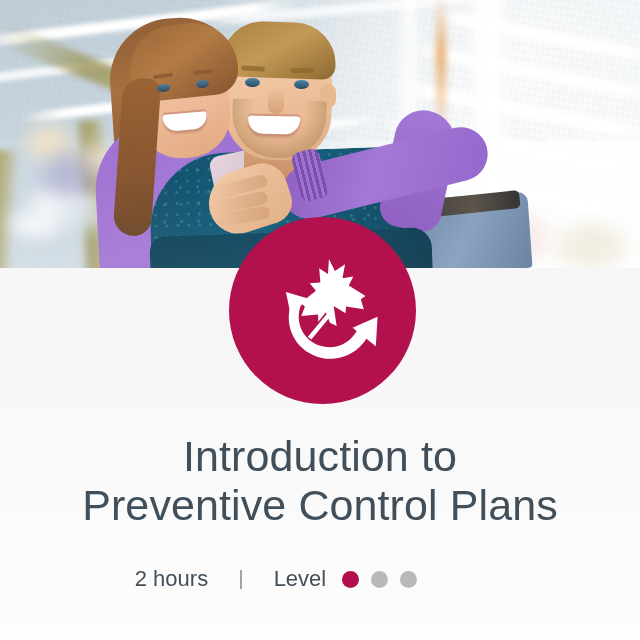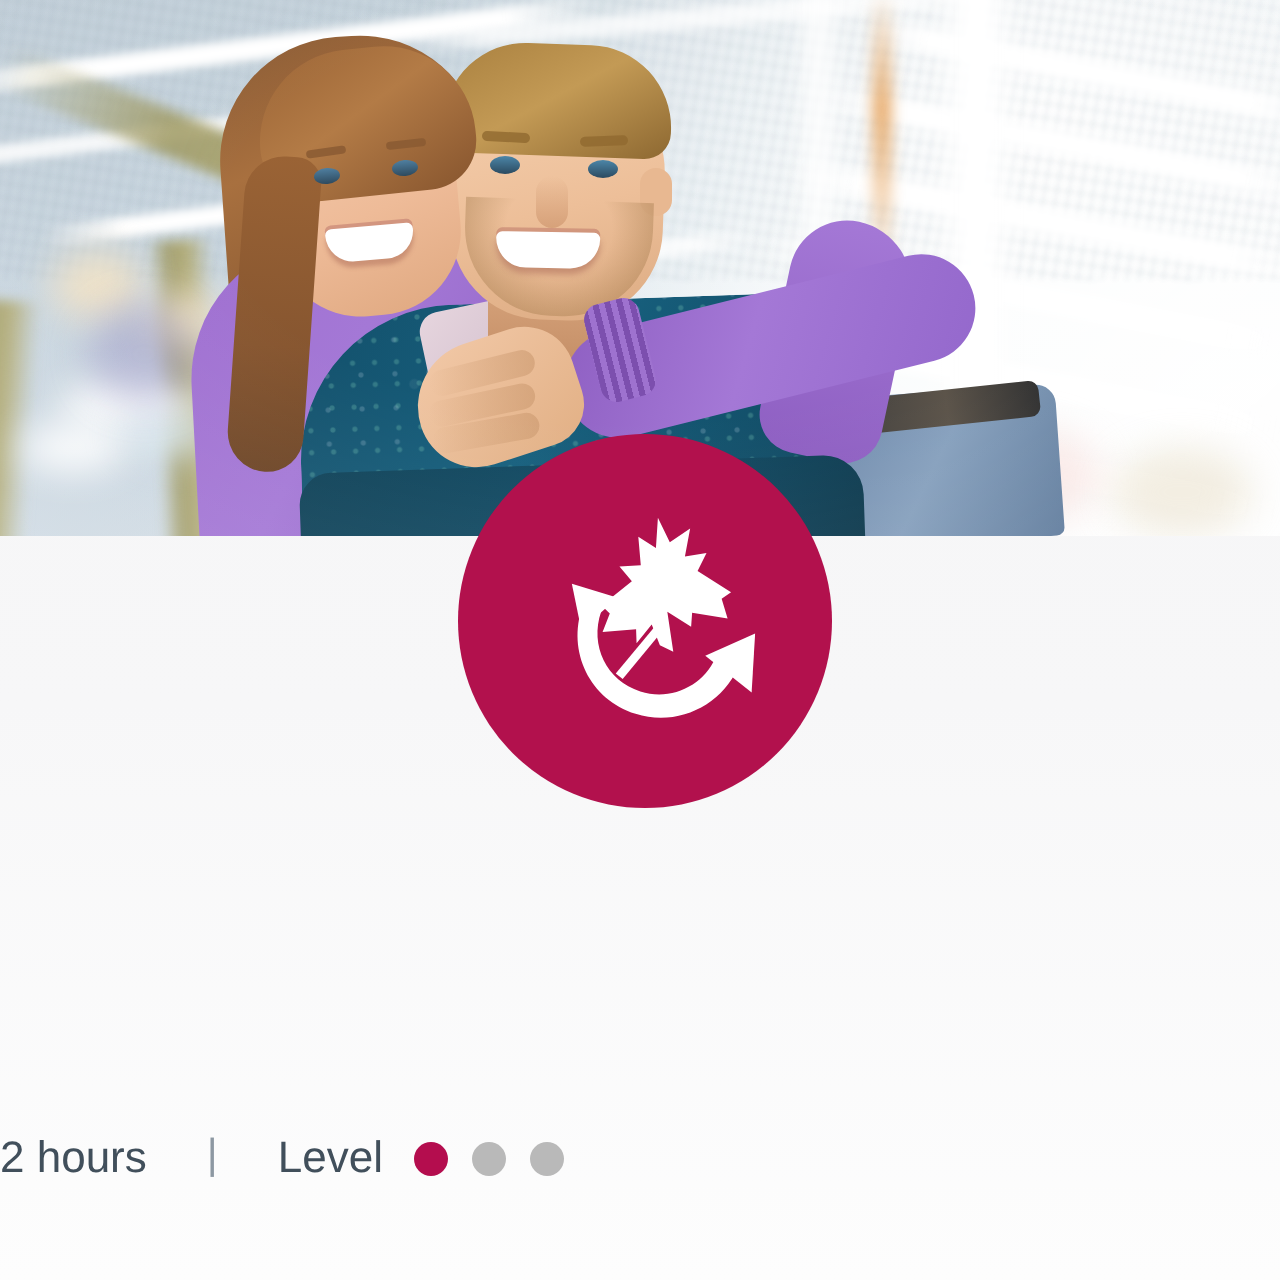--- a/index.html
+++ b/index.html
@@ -302,20 +302,21 @@
     white-space: pre-line;
   }
 
   .meta {
     position: absolute;
     left: 0;
     top: 566px;
     width: 552px;
     display: flex;
     align-items: center;
+    justify-content: center;
     gap: 0;
     color: #414f5b;
     font-size: 22px;
     line-height: 26px;
   }
   .meta-duration { white-space: nowrap; }
   .meta-sep {
     color: #8d98a2;
     font-size: 21px;
     margin: 0 30px;
@@ -422,20 +423,22 @@
       <path fill="#ffffff" d="M24.4 43.6 C18.0 62.0 27.4 81.2 45.8 87.0
                C62.4 92.2 80.0 84.0 87.0 68.6 L78.0 64.5
                C72.8 75.9 59.9 81.9 47.7 78.0 C34.1 73.7 27.2 59.5 31.9 45.9 Z"></path>
 
       <path fill="#ffffff" d="M20.1 34.6 L38.6 40.2 L23.9 53.1 Z"></path>
 
       <path fill="#ffffff" d="M94.0 54.6 L92.6 78.4 L73.9 63.6 Z"></path>
     </svg>
   </div>
 
+  <div class="title">Introduction to
+Preventive Control Plans</div>
 
   <div class="meta">
     <span class="meta-duration">2 hours</span>
     <span class="meta-sep">|</span>
     <span class="meta-level-label">Level</span>
     <span class="level-dots">
       <span class="dot on" style="background: rgb(180, 13, 78);"></span>
       <span class="dot" style="background: rgb(185, 185, 185);"></span>
       <span class="dot" style="background: rgb(185, 185, 185);"></span>
     </span>

